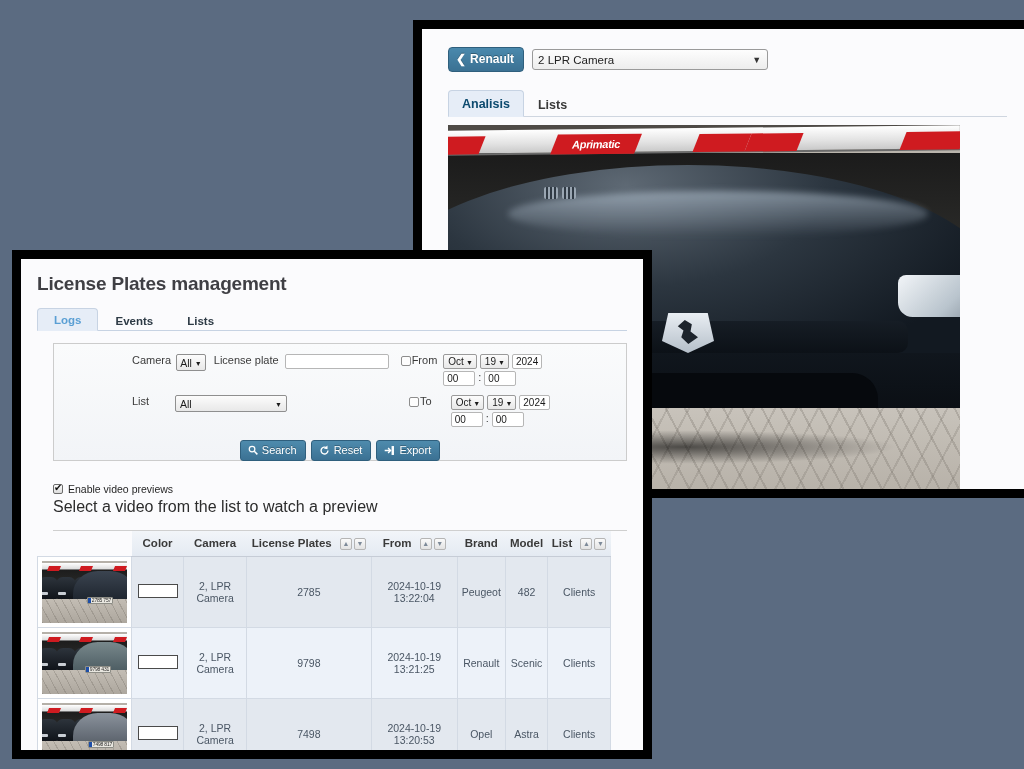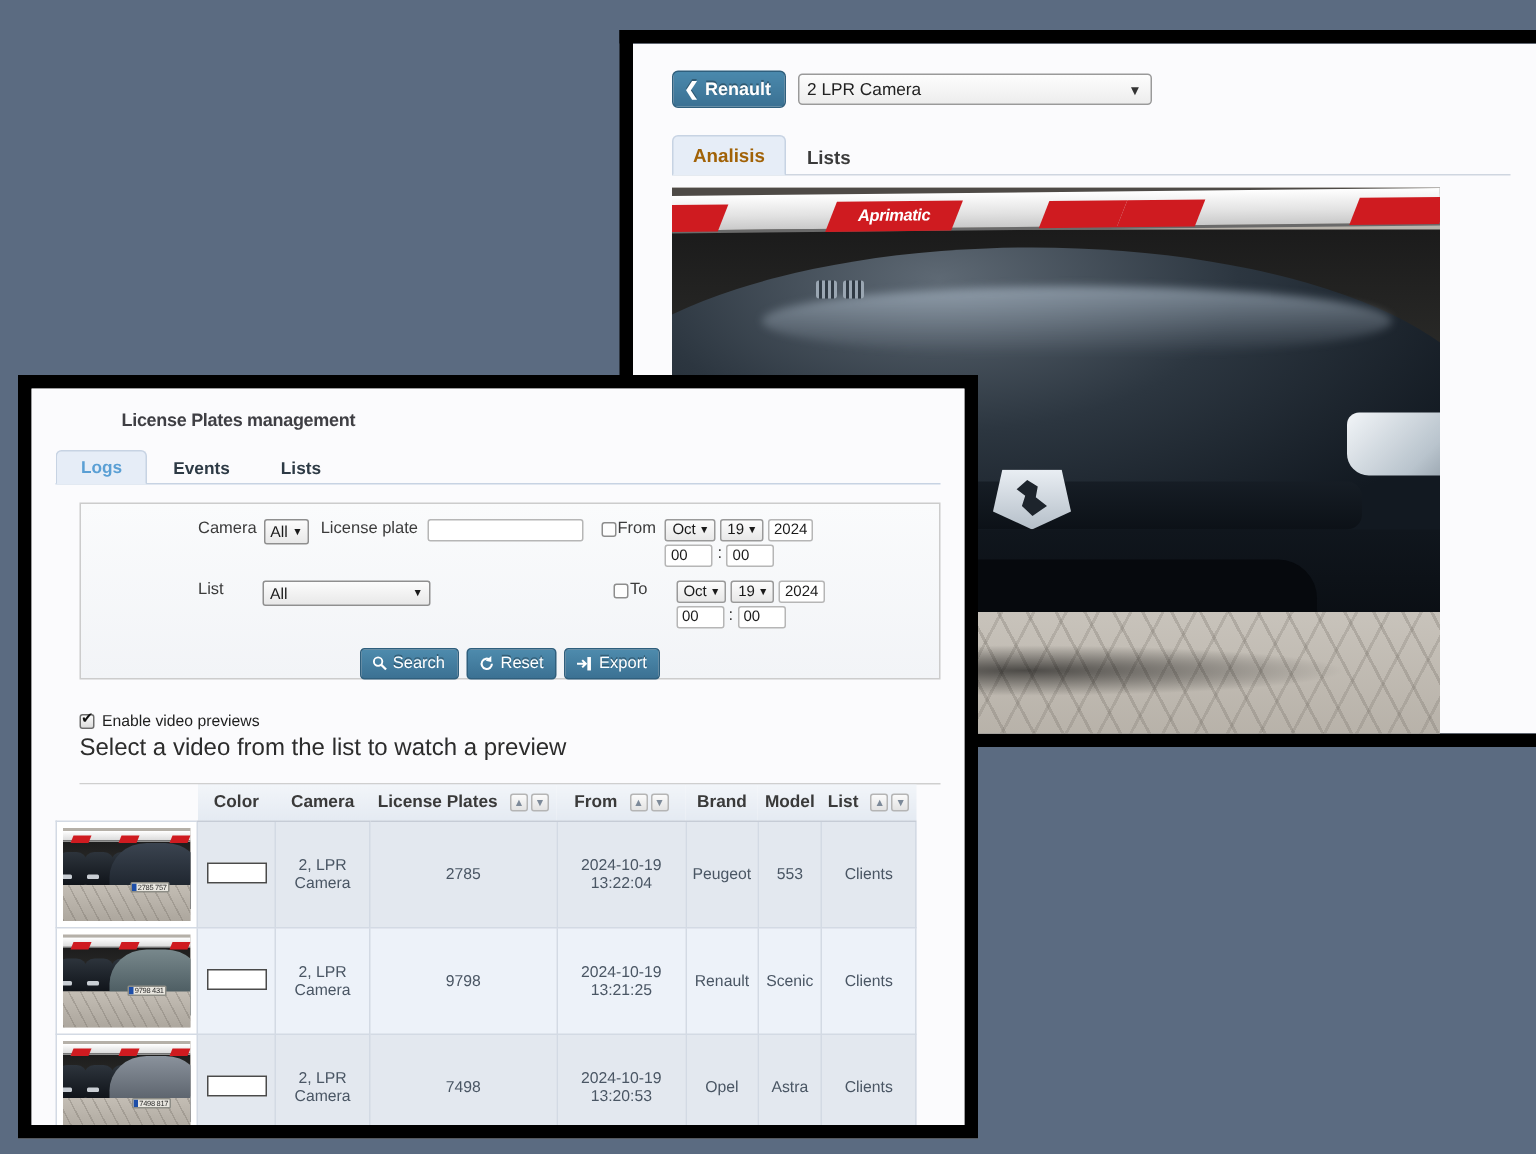--- a/index.html
+++ b/index.html
@@ -70,21 +70,21 @@
   .an-tab {
     font-size: 12.5px; font-weight: bold;
     padding: 6px 13px 5px 13px;
     color: #3a3a3a;
     cursor: pointer;
     border: 1px solid transparent;
     border-bottom: none;
     margin-bottom: -1px;
   }
   .an-tab.active {
-    color: #a16207;
+    color: #0c4a6e;
     background: #e6edf7;
     border: 1px solid #c7d3e3;
     border-bottom: 1px solid #e6edf7;
     border-radius: 4px 4px 0 0;
   }
 
   
   .photo-wrap {
     margin-top: 8px;
     width: 512px; height: 383px;
@@ -194,21 +194,21 @@
     background: radial-gradient(ellipse at center, rgba(0,0,0,.6), rgba(0,0,0,0) 70%);
   }
 
   
   #win-lpm {
     left: 12px; top: 250px;
     width: 640px; height: 509px;
     border-width: 9px;
   }
   .lpm-body { background:#fbfbfd; width:100%; height:100%; padding: 14px 0 0 16px; overflow:hidden; }
-  .lpm-title { font-size: 12px; font-weight: bold; color:#3f3f44; letter-spacing:-0.2px;margin-left:44px; }
+  .lpm-title { font-size: 19px; font-weight: bold; color:#3f3f44; letter-spacing:-0.2px; }
 
   .lpm-tabs {
     display:flex; align-items:flex-end; margin-top: 13px;
     border-bottom: 1px solid #c7d3e3; width: calc(100% - 16px);
   }
   .lpm-tab {
     font-size: 11.5px; font-weight:bold; color:#2d3a45;
     padding: 5px 16px 4px 16px; cursor:pointer;
     border:1px solid transparent; border-bottom:none; margin-bottom:-1px;
   }
@@ -595,21 +595,21 @@
               </span>
             </span>
           </td>
           <td>
             <span class="swatch"></span>
           </td>
           <td>2, LPR Camera</td>
           <td>2785</td>
           <td>2024-10-19 13:22:04</td>
           <td>Peugeot</td>
-          <td>553</td>
+          <td>482</td>
           <td>Clients</td>
         </tr>
 
         <tr class="even">
           <td class="thumb">
             <span class="mini">
               <span class="dark"></span>
               <span class="bcar" style="left:-4px;"></span>
               <span class="bcar" style="left:14px;"></span>
               <span class="bcar" style="left:32px;"></span>

